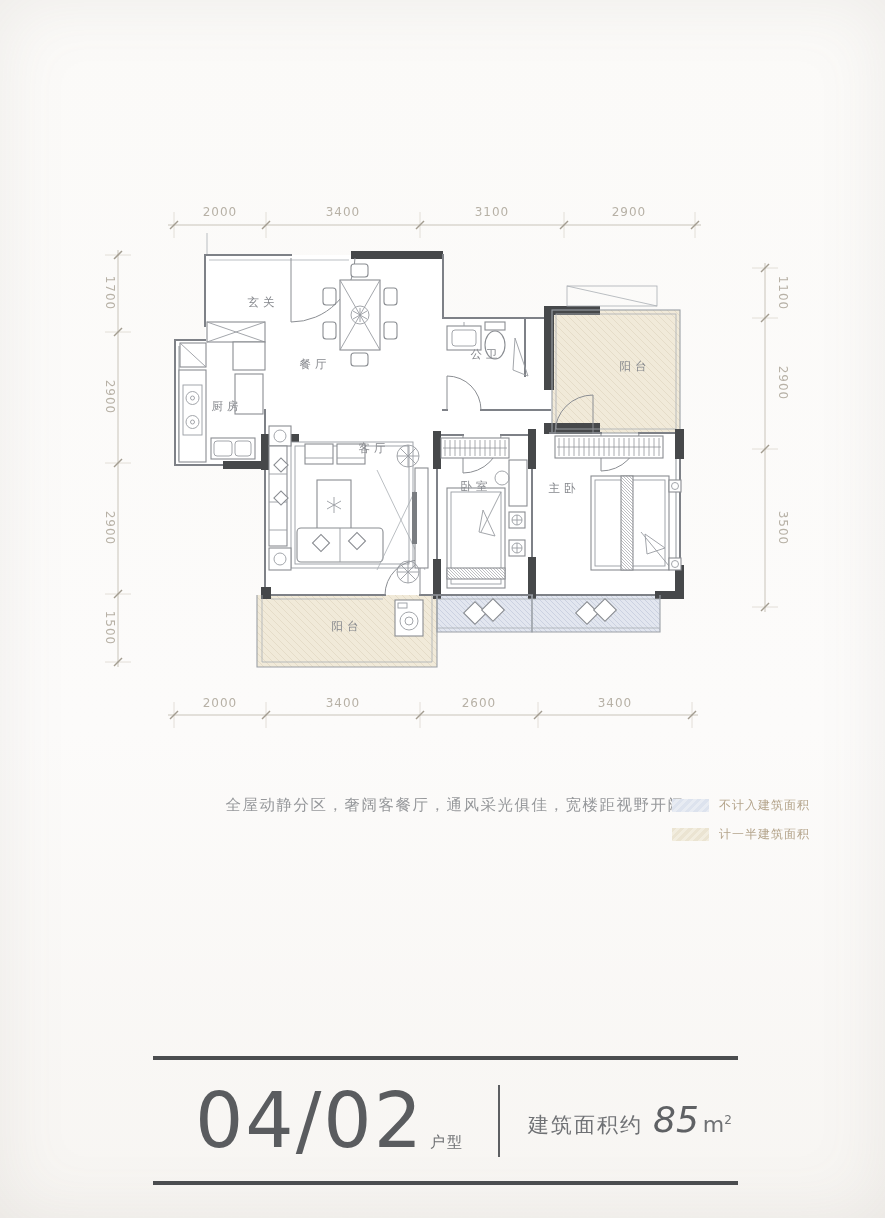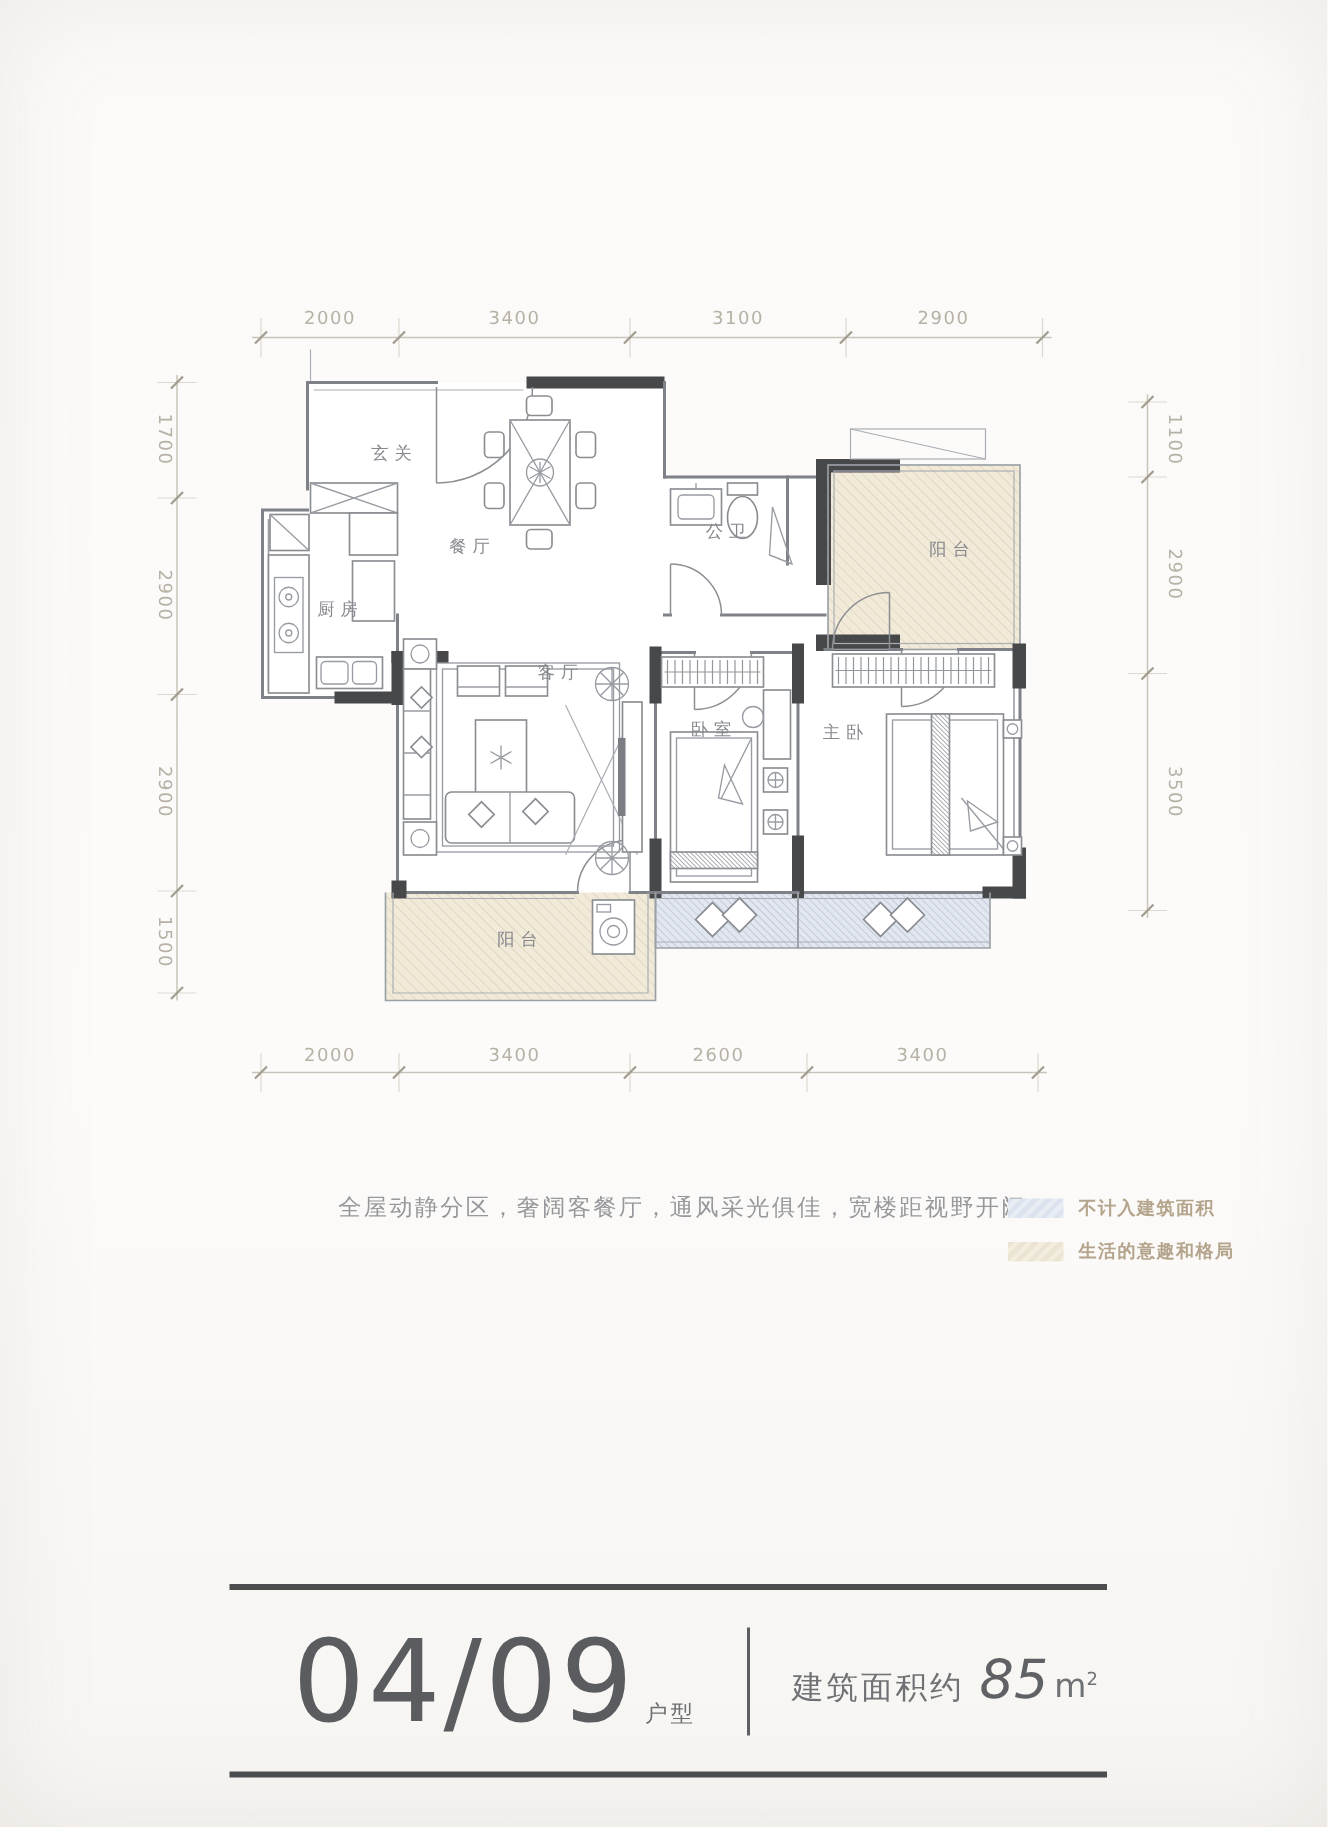--- a/index.html
+++ b/index.html
@@ -20,21 +20,21 @@
   .dimline{stroke:#c9c4ba;stroke-width:1;}
   .tick{stroke:#a39d91;stroke-width:1.5;}
   .ext{stroke:#ddd8cf;stroke-width:0.8;}
   .arc{stroke:#8b8e93;stroke-width:1;fill:none;}
 
   .desc{position:absolute;left:105px;top:796px;width:700px;text-align:center;
         color:#96989b;font-size:15.5px;letter-spacing:1.5px;}
   .desc p{margin:0 0 12px 0;line-height:18px;}
 
   .legend{position:absolute;left:672px;top:797px;}
-  .legend-item{display:flex;align-items:center;margin-bottom:12px;font-weight:bold;}
+  .legend-item{display:flex;align-items:center;margin-bottom:12px;}
   .swatch{width:37px;height:13px;margin-right:10px;}
   .swatch-blue{background:repeating-linear-gradient(135deg,#dde3ee 0 3px,#e8ecf3 3px 6px);}
   .swatch-tan{background:repeating-linear-gradient(135deg,#ebe4d2 0 3px,#f2eddf 3px 6px);}
   .legend-label{font-size:12px;color:#b4a48b;letter-spacing:1px;white-space:nowrap;}
 
   .footer{position:absolute;left:153px;top:1056px;width:585px;}
   .rule{height:4px;background:#4b4d4f;}
   .footer-row{display:flex;align-items:center;height:121px;padding-left:42px;box-sizing:border-box;}
   .unit-group{display:flex;align-items:baseline;}
   .unit-big{font-size:76px;color:#5a5c5f;line-height:1;letter-spacing:2px;}
@@ -587,29 +587,29 @@
     <p>全屋动静分区，奢阔客餐厅，通风采光俱佳，宽楼距视野开阔</p>
   </div>
 
   <div class="legend">
     <div class="legend-item">
       <span class="swatch swatch-blue"></span>
       <span class="legend-label">不计入建筑面积</span>
     </div>
     <div class="legend-item">
       <span class="swatch swatch-tan"></span>
-      <span class="legend-label">生活的意趣和格局</span>
+      <span class="legend-label">计一半建筑面积</span>
     </div>
   </div>
 
   <div class="footer">
     <div class="rule"></div>
     <div class="footer-row">
       <div class="unit-group">
-        <span class="unit-big">04/09</span>
+        <span class="unit-big">04/02</span>
         <span class="unit-small">户型</span>
       </div>
       <div class="vdivider"></div>
       <div class="area-group">
         <span class="area-prefix">建筑面积约</span>
         <span class="area-value">85</span>
         <span class="area-unit"><span>m</span><sup>2</sup></span>
       </div>
     </div>
     <div class="rule"></div>

